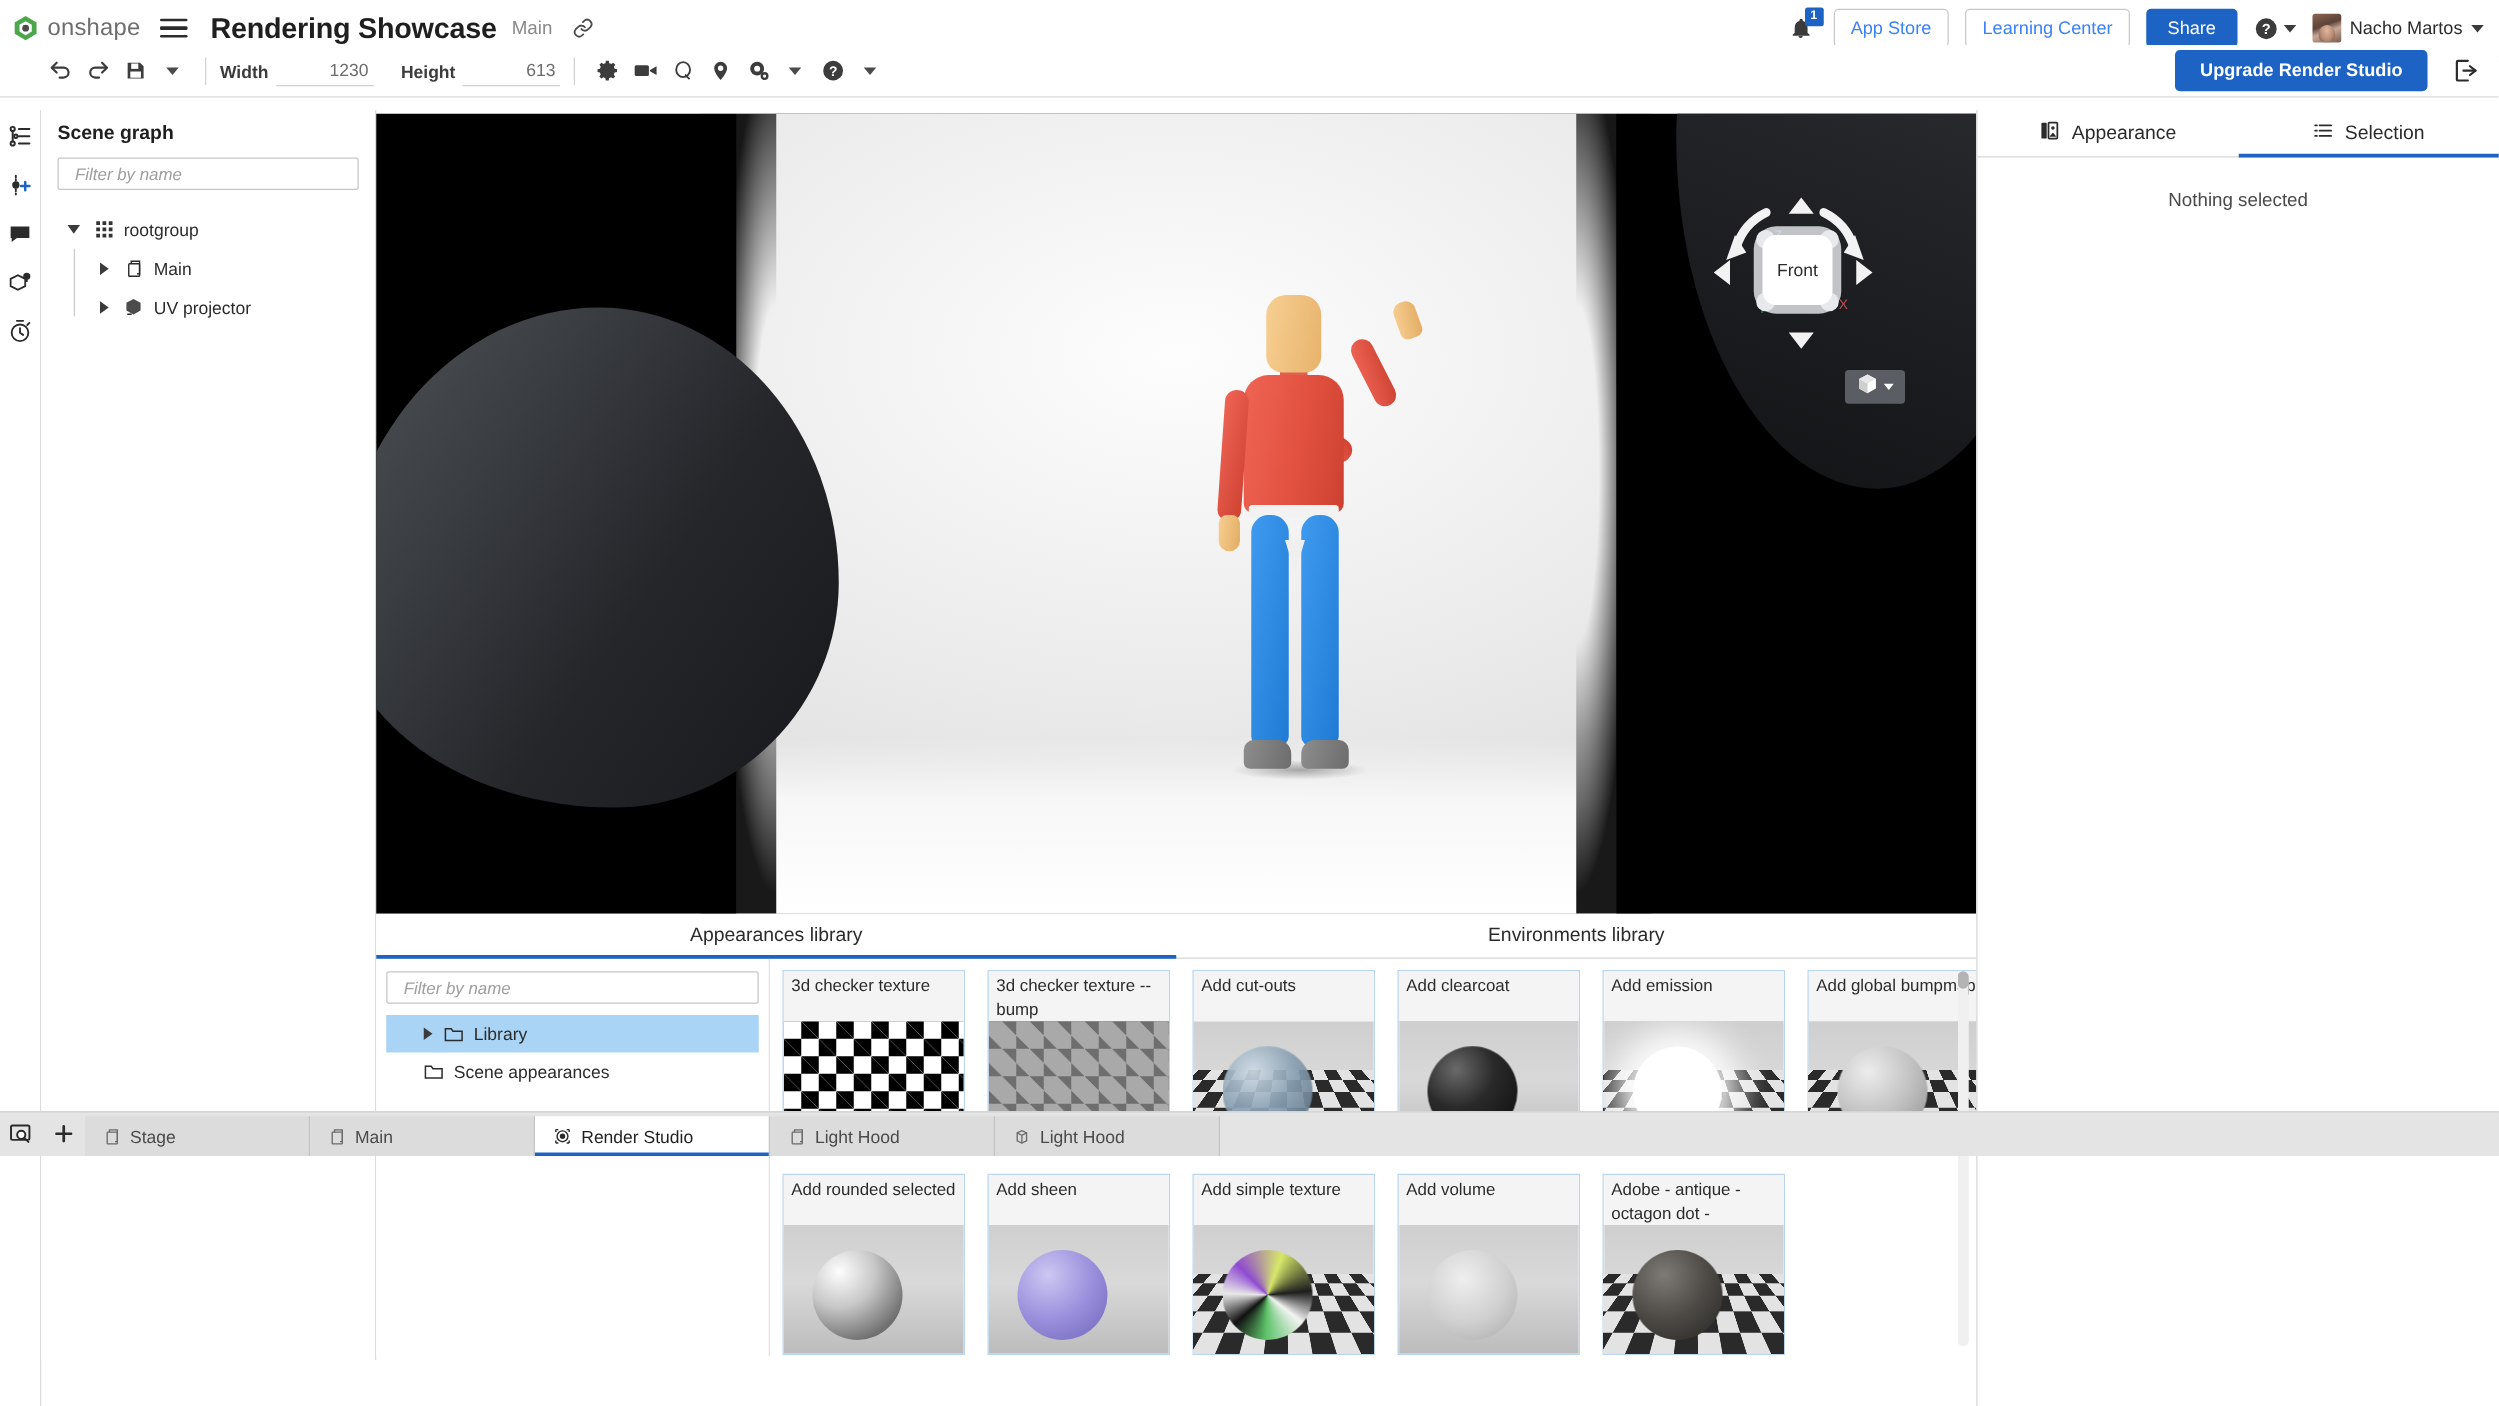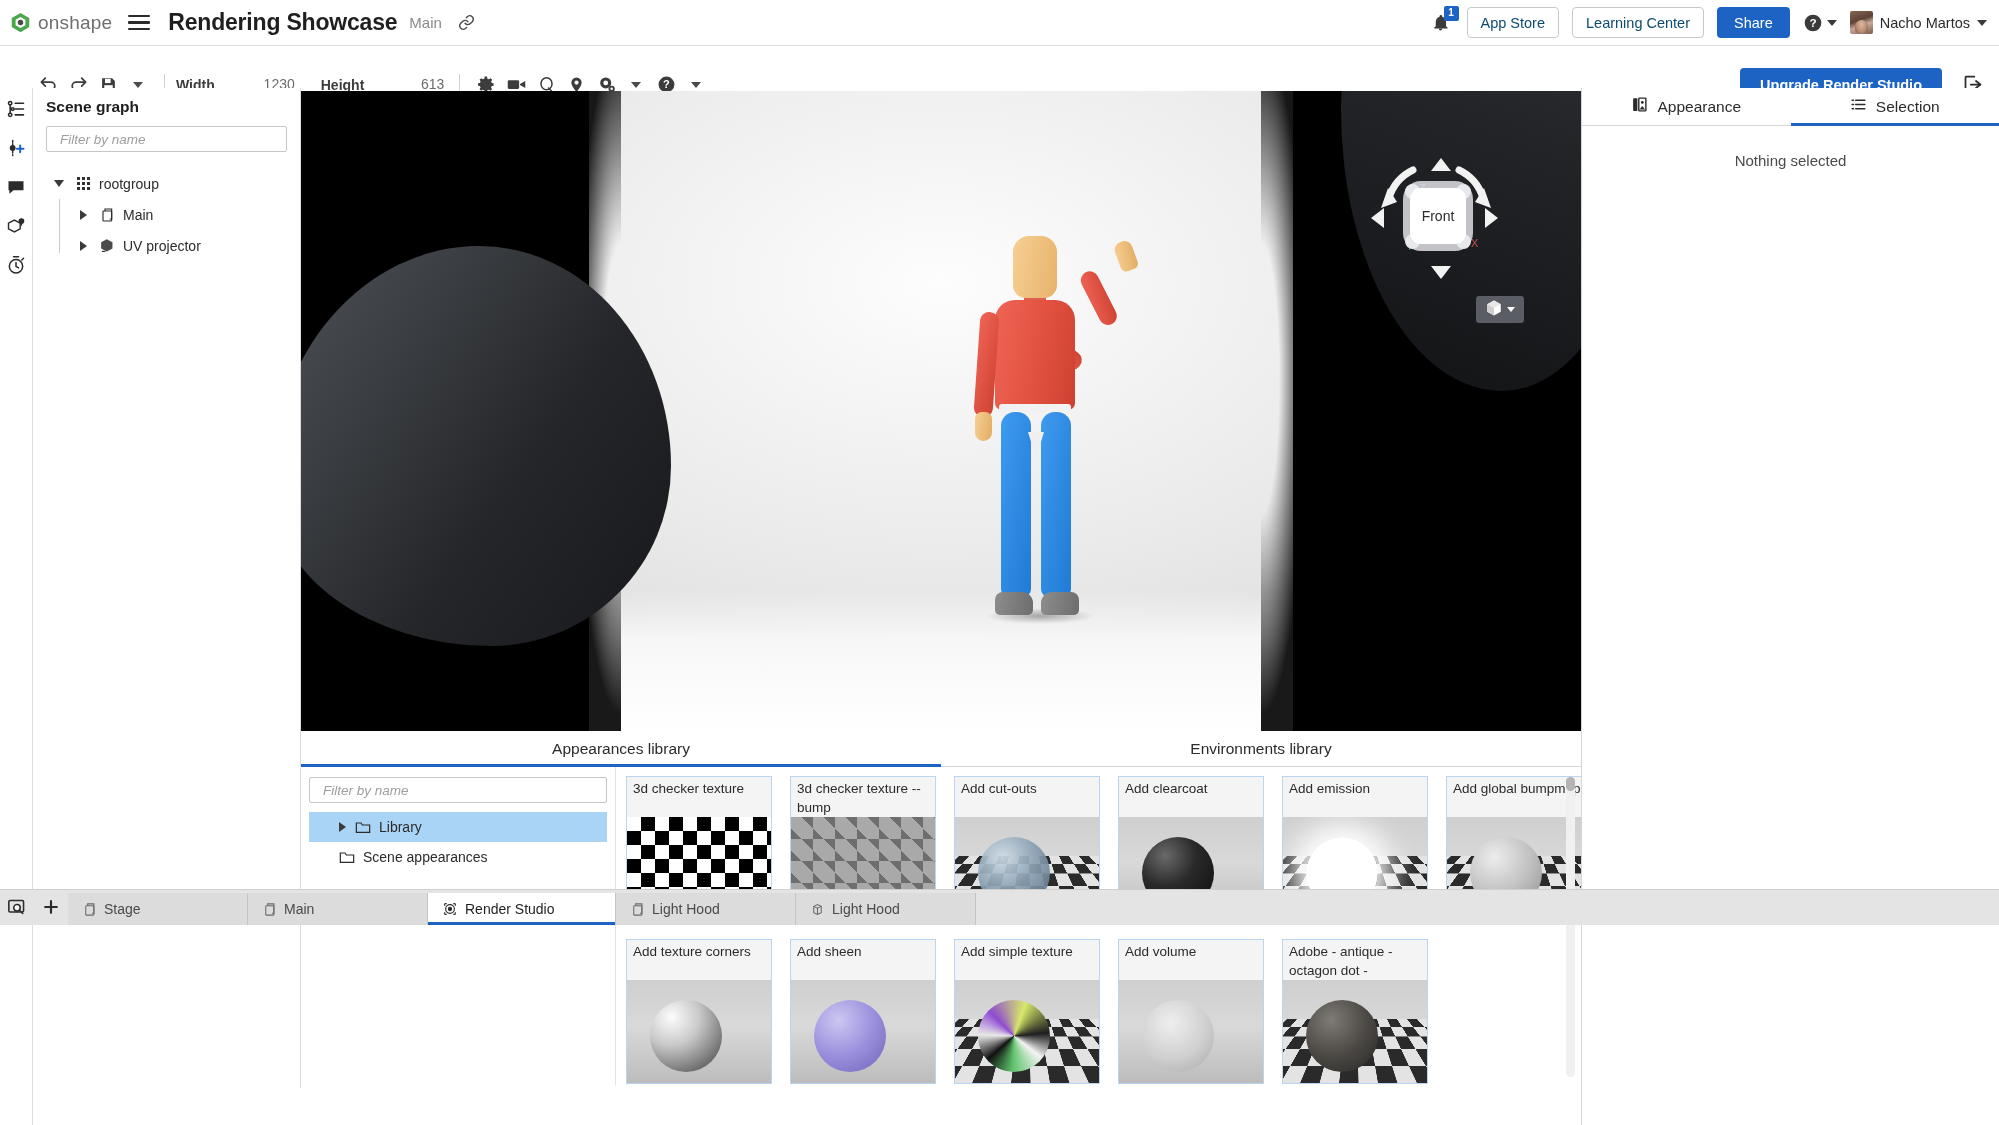--- a/index.html
+++ b/index.html
@@ -29,21 +29,21 @@
 
   .header-right { margin-left: auto; display: flex; align-items: center; gap: 13px; padding-right: 12px; }
   .bell-wrap { position: relative; width: 26px; height: 26px; display: flex; align-items: center; justify-content: center; cursor: pointer; }
   .bell-badge {
     position: absolute; top: -4px; right: -5px; background: #1c63c4; color: #fff;
     font-size: 10px; line-height: 14px; min-width: 15px; height: 15px; text-align: center;
     border-radius: 2px; padding: 0 2px; font-weight: bold;
   }
   .btn-outline {
     border: 1px solid #c8c8c8; background: #fff; border-radius: 4px;
-    font-size: 14.5px; color: #0c4a6e; height: 31px; padding: 0 13px;
+    font-size: 14.5px; color: #3b82f6; height: 31px; padding: 0 13px;
     display: flex; align-items: center; cursor: pointer;
     font-family: "Liberation Sans", sans-serif;
   }
   .btn-share {
     background: #1c63c4; color: #fff; border: none; border-radius: 4px;
     font-size: 14.5px; height: 31px; padding: 0 17px; display: flex; align-items: center;
     cursor: pointer; font-family: "Liberation Sans", sans-serif;
   }
   .help-wrap { display: flex; align-items: center; gap: 4px; cursor: pointer; }
   .caret-dn { width: 0; height: 0; border-left: 5px solid transparent; border-right: 5px solid transparent; border-top: 6px solid #3b3b3b; }
@@ -55,21 +55,21 @@
   }
   .avatar::after {
     content:""; position:absolute; left:5px; top:9px; width:13px; height:14px;
     background: radial-gradient(ellipse at 50% 30%, #e0b79f 0%, #b98d74 55%, #6d4d3e 100%);
     border-radius: 50% 50% 40% 40%;
   }
   .user-name { font-size: 14.5px; color: #2b2b2b; }
 
   
   .toolbar {
-    position: absolute; top: 64px; left: 0; width: 1999px; height: 42px;
+    position: absolute; top: 36px; left: 0; width: 1999px; height: 42px;
     background: #fff; border-bottom: 1px solid #dcdcdc;
     display: flex; align-items: center;
   }
   .tb-icon {
     width: 30px; height: 28px; display: flex; align-items: center; justify-content: center;
     cursor: pointer; color: #3c3c3c;
   }
   .tb-sep { width: 1px; height: 22px; background: #d2d2d2; margin: 0 11px; }
   .dim-label { font-size: 14px; font-weight: bold; color: #3c3c3c; margin-right: 6px; }
   .dim-input {
@@ -667,21 +667,21 @@
 
         <div class="card">
           <div class="card-label">Add global bumpmap</div>
           <div class="card-thumb">
             <span class="th-floor checkerfloor"></span>
                 <span class="th-sphere bump"></span>
           </div>
         </div>
 
         <div class="card">
-          <div class="card-label">Add texture corners</div>
+          <div class="card-label">Add rounded selected</div>
           <div class="card-thumb">
             <span class="th-floor"></span>
                 <span class="th-sphere chrome"></span>
           </div>
         </div>
 
         <div class="card">
           <div class="card-label">Add sheen</div>
           <div class="card-thumb">
             <span class="th-floor"></span>

